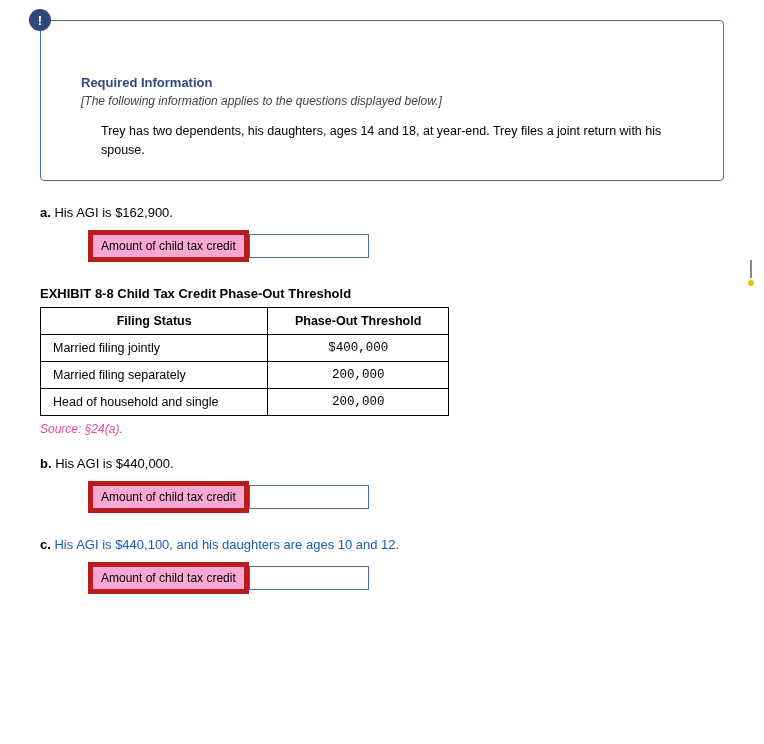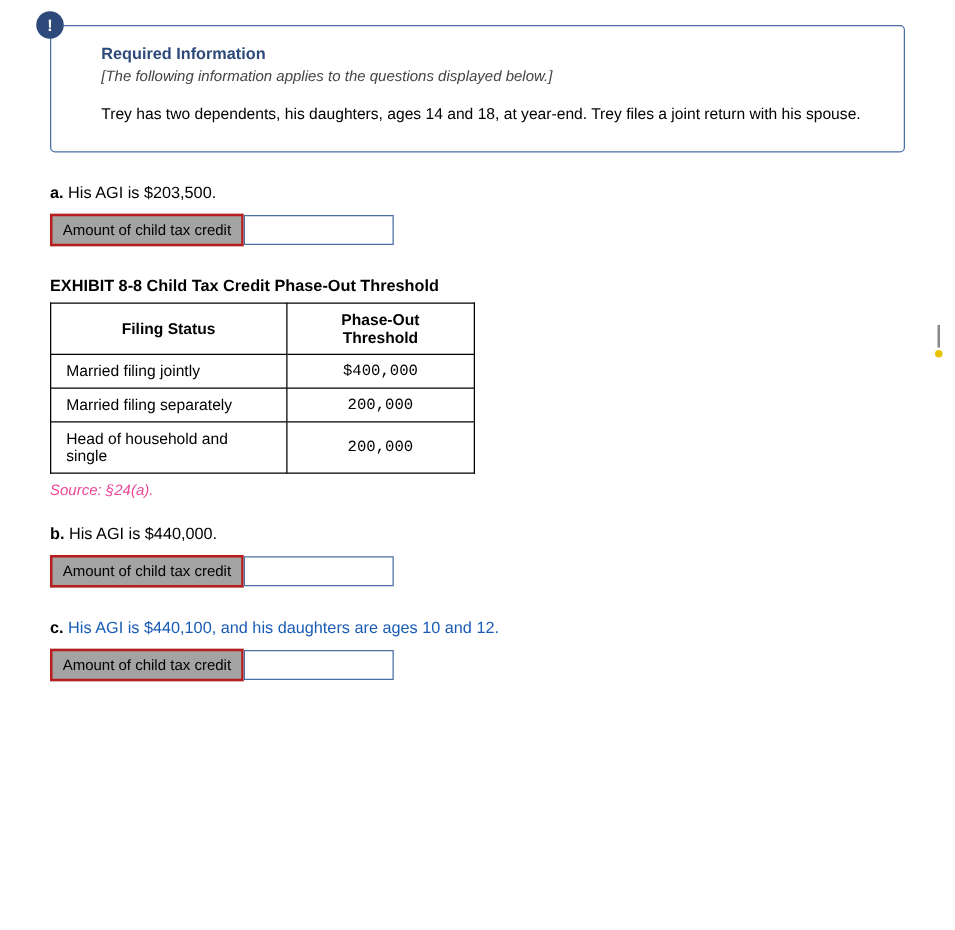--- a/index.html
+++ b/index.html
@@ -41,33 +41,35 @@
       display: flex;
       align-items: center;
       justify-content: center;
     }
 
     .required-info-box .title {
       font-weight: bold;
       color: #2d4a7a;
       margin-bottom: 4px;
       font-size: 13px;
+      margin-top: 40px;
     }
 
     .required-info-box .subtitle {
       font-style: italic;
       color: #444;
       margin-bottom: 14px;
       font-size: 12px;
     }
 
     .required-info-box p {
       margin-bottom: 6px;
       font-size: 12.5px;
       line-height: 1.5;
+      margin-left: 20px;
     }
 
     .required-info-box a {
       color: #1a5cb5;
       text-decoration: underline;
     }
 
     
     .section-label {
       font-size: 13px;
@@ -79,28 +81,29 @@
     }
 
     
     .input-row {
       display: flex;
       align-items: center;
       margin-bottom: 8px;
     }
 
     .input-label-btn {
-      background: #a3a3a3;
-      border: 2px solid #b91c1c;
+      background: #f9a8d4;
+      border: 5px solid #b91c1c;
       padding: 4px 8px;
       font-size: 12px;
       color: #000;
       cursor: pointer;
       white-space: nowrap;
       min-width: 155px;
+      margin-left: 48px;
     }
 
     .input-field {
       border: 1.5px solid #4a6fa5;
       height: 24px;
       width: 120px;
       padding: 2px 4px;
       font-size: 12px;
       outline: none;
     }
@@ -111,21 +114,21 @@
     }
 
     .exhibit-title {
       font-weight: bold;
       font-size: 13px;
       margin-bottom: 6px;
     }
 
     .exhibit-table {
       border-collapse: collapse;
-      width: 340px;
+      width: 409px;
       font-size: 12.5px;
     }
 
     .exhibit-table th {
       border: 1.5px solid #000;
       padding: 6px 12px;
       text-align: center;
       font-weight: bold;
       background: #fff;
     }
@@ -186,21 +189,21 @@
 
   <div class="required-info-box">
     <div class="info-icon">!</div>
     <div class="title">Required Information</div>
     <div class="subtitle">[The following information applies to the questions displayed below.]</div>
     <p>Trey has two dependents, his daughters, ages 14 and 18, at year-end. Trey files a joint return with his spouse.</p>
   </div>
 
   <div class="section-block">
     <div class="section-label">
-      <span class="part-letter">a.</span><span> His AGI is $203,500.</span>
+      <span class="part-letter">a.</span><span> His AGI is $162,900.</span>
     </div>
     <div class="input-row">
       <button class="input-label-btn">Amount of child tax credit</button>
       <input type="text" class="input-field" value="" style="">
     </div>
   </div>
 
   <div class="exhibit-section">
     <div class="exhibit-title">EXHIBIT 8-8 Child Tax Credit Phase-Out Threshold</div>
     <table class="exhibit-table">

